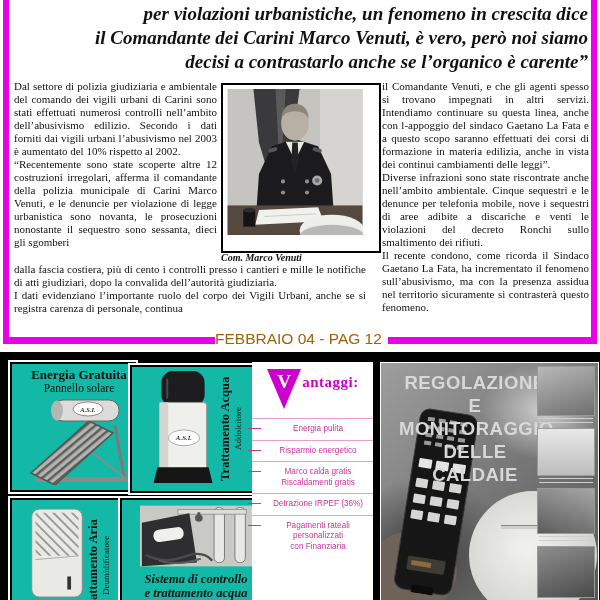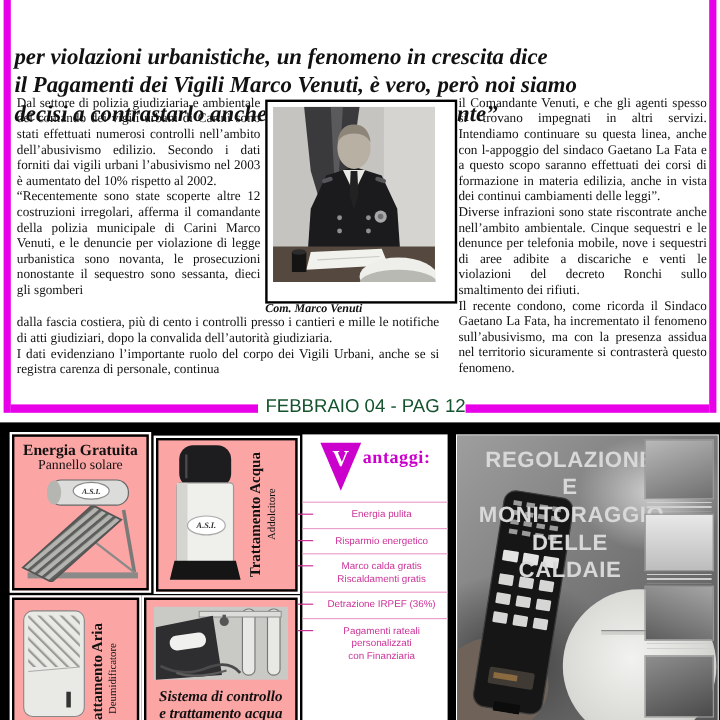--- a/index.html
+++ b/index.html
@@ -3,42 +3,42 @@
 <meta charset="utf-8">
 <style>
   html,body{margin:0;padding:0;}
   body{width:600px;height:600px;background:#fff;overflow:hidden;position:relative;
        font-family:"Liberation Serif", serif;}
   .abs{position:absolute;}
   
   .vborder{position:absolute;top:0;width:6px;height:344px;background:#e800e8;}
   .vborder.left{left:3px;} .vborder.right{left:591px;}
   
-  .headline{left:12px;top:2px;width:576px;text-align:left;
-            font-style:italic;font-weight:bold;font-size:19px;line-height:24px;color:#111;margin-top:34px;}
+  .headline{left:12px;top:2px;width:576px;text-align:right;
+            font-style:italic;font-weight:bold;font-size:19px;line-height:24px;color:#111;}
   
   .bodytext{font-size:11px;line-height:13px;text-align:justify;color:#111;
             white-space:pre-line;overflow:hidden;}
   .col-left{left:14px;top:80px;width:203px;height:183px;}
   .col-right{left:382px;top:80px;width:207px;height:252px;}
   .col-left-wide{left:14px;top:263px;width:352px;height:68px;}
   .photo-frame{left:221px;top:83px;width:148px;height:158px;background:#fff;
                border:2px solid #000;padding:4px;}
   .photo-frame svg{display:block;}
   .photo-caption{left:221px;top:252px;width:158px;text-align:left;
                  font-weight:bold;font-style:italic;font-size:10px;color:#111;}
   
   .datebar{top:337px;height:7px;background:#e800e8;}
   .datebar.l{left:9px;width:206px;} .datebar.r{left:388px;width:203px;}
-  .dateline{left:215px;top:330px;width:173px;text-align:right;
-            font-family:"Liberation Sans",sans-serif;font-size:15.5px;color:#14532d;}
+  .dateline{left:215px;top:330px;width:173px;text-align:left;
+            font-family:"Liberation Sans",sans-serif;font-size:15.5px;color:#a16207;}
   
   .ad-band{left:0;top:352px;width:600px;height:248px;background:#000;}
-  .adbox{position:absolute;background:#fca5a5;border:2px solid #000;
-         box-shadow:0 0 0 2px #fff;overflow:hidden;}
+  .adbox{position:absolute;background:#14b8a6;border:2px solid #000;
+         box-shadow:0 0 0 2px #fff;overflow:hidden;padding-left:12px;}
   .box-solar{left:10px;top:362px;width:110px;height:126px;text-align:center;}
   .box-title{font-weight:bold;font-size:13px;line-height:15px;margin-top:3px;color:#111;}
   .box-sub{font-size:11.5px;line-height:13px;color:#111;}
   .box-water{left:130px;top:365px;width:114px;height:124px;display:flex;align-items:center;}
   .vtext{writing-mode:vertical-rl;transform:rotate(180deg);text-align:center;color:#111;}
   .vtitle{font-weight:bold;font-size:12.5px;}
   .vsub{font-size:9px;}
   .box-air{left:10px;top:498px;width:102px;height:146px;display:flex;align-items:flex-start;}
   .box-control{left:120px;top:498px;width:124px;height:146px;text-align:center;}
   .ctrl-caption{font-weight:bold;font-size:12.5px;line-height:14px;color:#111;font-style:italic;}
@@ -78,21 +78,21 @@
   .c-hand{left:-14px;top:168px;width:90px;height:80px;background:#6e6259;border-radius:50%;}
 </style>
 </head>
 <body>
 
 <div class="vborder left"></div>
 <div class="vborder right"></div>
 
 <div class="abs headline">
   <div>per violazioni  urbanistiche, un fenomeno in crescita dice</div>
-  <div>il Pagamenti dei Vigili Marco Venuti, è vero, però noi siamo</div>
+  <div>il Comandante dei Carini Marco Venuti, è vero, però noi siamo</div>
   <div>decisi a contrastarlo anche se  l’organico è carente”</div>
 </div>
 
 <div class="abs bodytext col-left">Dal settore di polizia giudiziaria e ambientale del comando dei vigili urbani di Carini sono stati effettuati numerosi controlli nell’ambito dell’abusivismo edilizio. Secondo i dati forniti dai vigili urbani l’abusivismo nel 2003 è aumentato del 10% rispetto al 2002.
 “Recentemente sono state scoperte altre 12 costruzioni irregolari, afferma il comandante della polizia municipale di Carini Marco Venuti, e le denuncie per violazione di legge urbanistica sono novanta, le prosecuzioni nonostante il sequestro sono sessanta, dieci gli sgomberi</div>
 <div class="abs bodytext col-right">il Comandante Venuti,  e che gli agenti spesso si trovano impegnati in altri servizi. Intendiamo continuare su questa linea, anche con l-appoggio  del sindaco Gaetano La Fata e a questo scopo saranno effettuati dei corsi di formazione in materia edilizia, anche in vista dei continui cambiamenti delle leggi”.
 Diverse infrazioni sono state riscontrate anche nell’ambito ambientale. Cinque sequestri e le denunce per telefonia mobile, nove i sequestri di aree adibite a discariche e venti le violazioni del decreto Ronchi sullo smaltimento dei rifiuti.
 Il recente condono, come ricorda il Sindaco Gaetano La Fata, ha incrementato il fenomeno sull’abusivismo, ma con la presenza assidua nel territorio sicuramente si contrasterà questo fenomeno.</div>
 <div class="abs bodytext col-left-wide">dalla fascia costiera, più di cento i controlli presso i cantieri e mille le notifiche di atti giudiziari, dopo la convalida dell’autorità giudiziaria.
 I dati evidenziano l’importante ruolo del corpo dei Vigili Urbani, anche se si registra carenza di personale, continua</div>

